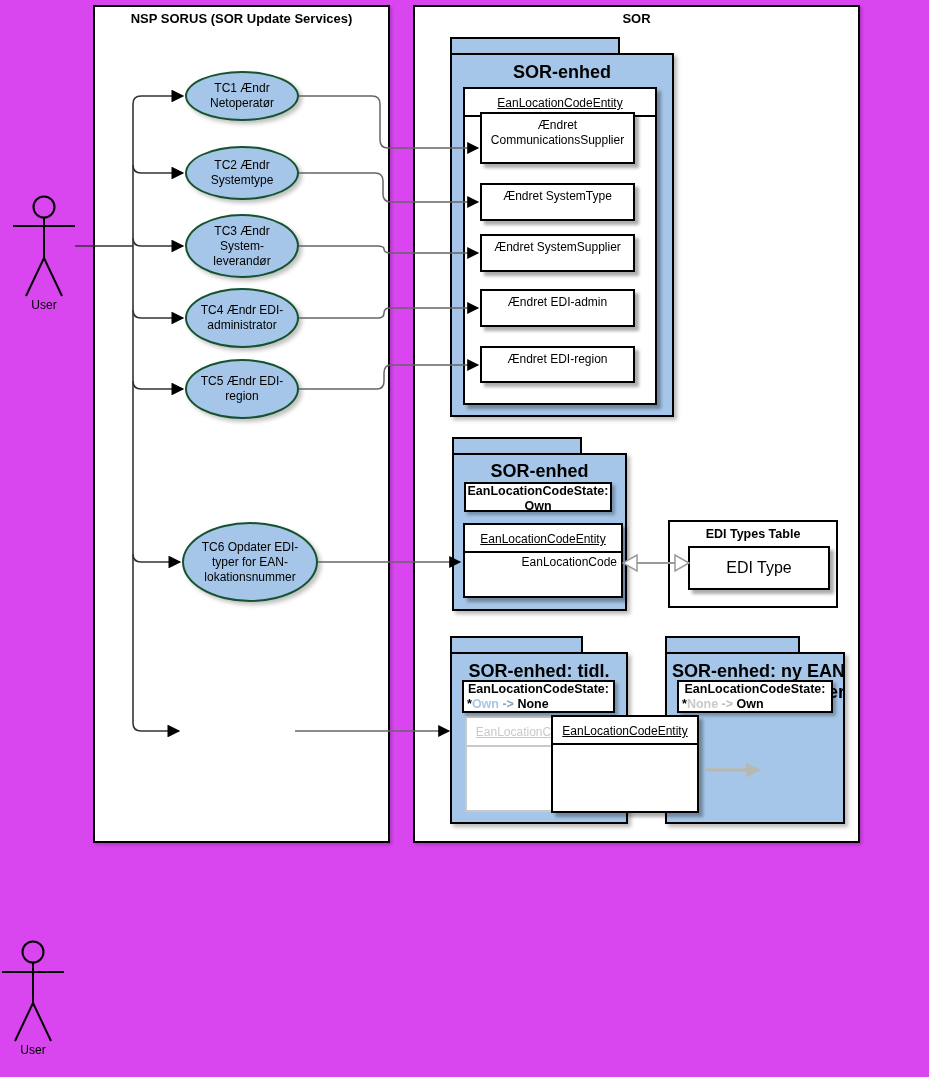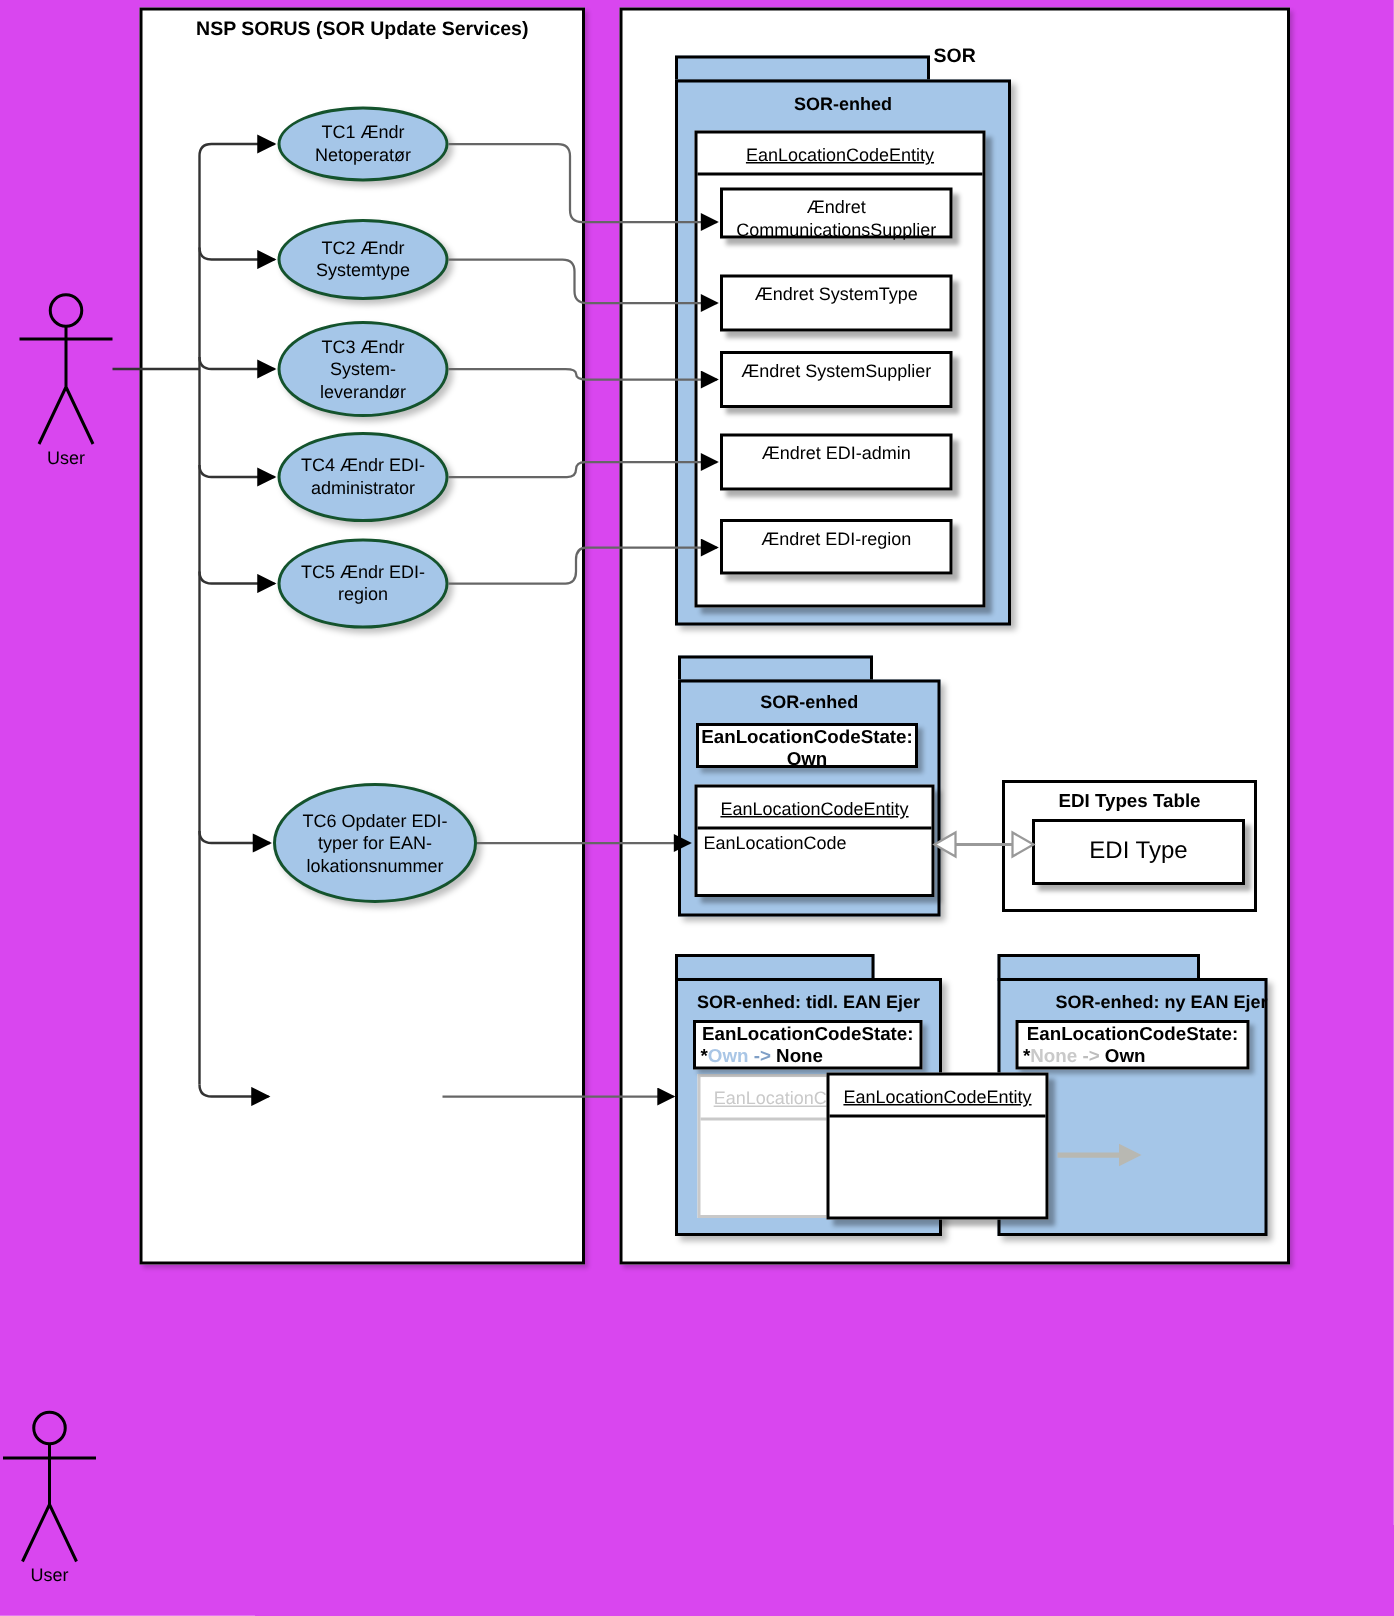--- a/index.html
+++ b/index.html
@@ -5,38 +5,38 @@
   * { margin:0; padding:0; box-sizing:border-box; }
   body { background:#ffffff; font-family:"Liberation Sans", sans-serif; color:#000; }
   #canvas { position:relative; width:929px; height:1077px; background:#d946ef; overflow:hidden; }
   .abs { position:absolute; }
 
   .panel { border:2px solid #000; background:#fff; box-shadow:2px 2px 3px rgba(0,0,0,0.2); z-index:1; }
   .ptitle { font-weight:bold; font-size:13px; text-align:center; z-index:2; }
 
   .pkg-tab  { background:#a5c6e8; border:2px solid #000; z-index:2; }
   .pkg-main { background:#a5c6e8; border:2px solid #000; box-shadow:3px 3px 4px rgba(0,0,0,0.28); z-index:2; }
-  .pkg-title{ font-weight:bold; font-size:12px; text-align:center; z-index:3; }
+  .pkg-title{ font-weight:bold; font-size:18px; text-align:center; z-index:3; }
 
   .ellipse { background:#a5c6e8; border:2px solid #14532d; border-radius:50%;
              display:flex; align-items:center; justify-content:center; text-align:center;
              font-size:12px; line-height:15px; padding:2px 8px;
              box-shadow:3px 3px 4px rgba(0,0,0,0.25); z-index:2; }
 
   .wbox { background:#fff; border:2px solid #000; z-index:3; }
   .shadowed { box-shadow:4px 4px 3px rgba(0,0,0,0.32); }
   .ehead { text-align:center; text-decoration:underline; font-size:12px; line-height:15px;
            border-bottom:2px solid #000; height:28px; padding-top:7px; }
   .eventbox { background:#fff; border:2px solid #000; box-shadow:4px 4px 3px rgba(0,0,0,0.32);
               font-size:12px; line-height:15px; text-align:center; padding-top:4px; z-index:4; }
   .statebox { background:#fff; border:2px solid #000; box-shadow:3px 3px 3px rgba(0,0,0,0.28);
               font-size:12.5px; line-height:15px; z-index:4; }
   .statebox .l1 { font-weight:bold; text-align:center; display:block; }
   .statebox .l2 { font-weight:bold; text-align:left; display:block; padding-left:3px; }
-  .attrtext { font-size:12px; padding:2px 4px; text-align:left; }
+  .attrtext { font-size:12px; padding:2px 4px; text-align:right; }
 
   .ghostbox { background:#fff; border:2px solid #c9c9c9; z-index:3; }
   .ghostbox .ehead { color:#c9c9c9; border-bottom:2px solid #c9c9c9; }
 
   .moved { z-index:6; }
 
   .c-own-prev  { color:#a9c6e6; }
   .c-arrow-prev{ color:#7f9fc6; }
   .c-none-new  { color:#c9c9c9; }
   .c-arrow-new { color:#bdbdbd; }
@@ -46,37 +46,37 @@
 </style>
 </head>
 <body>
 
 <div id="canvas">
 
   <div class="abs panel" style="left:93px; top:5px; width:297px; height:838px;"></div>
   <div class="abs ptitle" style="left:93px; top:11px; width:297px; height:16px;">NSP SORUS (SOR Update Services)</div>
 
   <div class="abs panel" style="left:413px; top:5px; width:447px; height:838px;"></div>
-  <div class="abs ptitle" style="left:413px; top:11px; width:447px; height:16px;margin-top:18px;">SOR</div>
+  <div class="abs ptitle" style="left:413px; top:11px; width:447px; height:16px;">SOR</div>
 
   <div class="abs ellipse" style="left:185px; top:71px;  width:114px; height:50px;">TC1 Ændr Netoperatør</div>
   <div class="abs ellipse" style="left:185px; top:146px; width:114px; height:54px;">TC2 Ændr Systemtype</div>
   <div class="abs ellipse" style="left:185px; top:214px; width:114px; height:64px;">TC3 Ændr System-leverandør</div>
   <div class="abs ellipse" style="left:185px; top:288px; width:114px; height:60px;">TC4 Ændr EDI-administrator</div>
   <div class="abs ellipse" style="left:185px; top:359px; width:114px; height:60px;">TC5 Ændr EDI-region</div>
   <div class="abs ellipse" style="left:182px; top:522px; width:136px; height:80px;">TC6 Opdater EDI-typer for EAN-lokationsnummer</div>
 
   <div class="abs pkg-tab" style="left:450px; top:37px; width:170px; height:18px;"></div>
   <div class="abs pkg-main" style="left:450px; top:53px; width:224px; height:364px;"></div>
   <div class="abs pkg-title" style="left:450px; top:62px; width:224px; height:16px;">SOR-enhed</div>
 
   <div class="abs wbox shadowed" style="left:463px; top:87px; width:194px; height:318px;">
     <div class="ehead">EanLocationCodeEntity</div>
   </div>
-  <div class="abs eventbox" style="left:480px; top:125px; width:155px; height:34px;">Ændret CommunicationsSupplier</div>
+  <div class="abs eventbox" style="left:480px; top:112px; width:155px; height:52px;">Ændret CommunicationsSupplier</div>
   <div class="abs eventbox" style="left:480px; top:183px; width:155px; height:38px;">Ændret SystemType</div>
   <div class="abs eventbox" style="left:480px; top:234px; width:155px; height:38px;">Ændret SystemSupplier</div>
   <div class="abs eventbox" style="left:480px; top:289px; width:155px; height:38px;">Ændret EDI-admin</div>
   <div class="abs eventbox" style="left:480px; top:346px; width:155px; height:37px;">Ændret EDI-region</div>
 
   <div class="abs pkg-tab" style="left:452px; top:437px; width:130px; height:18px;"></div>
   <div class="abs pkg-main" style="left:452px; top:453px; width:175px; height:158px;"></div>
   <div class="abs pkg-title" style="left:452px; top:461px; width:175px; height:16px;">SOR-enhed</div>
 
   <div class="abs statebox" style="left:464px; top:482px; width:148px; height:30px;">

